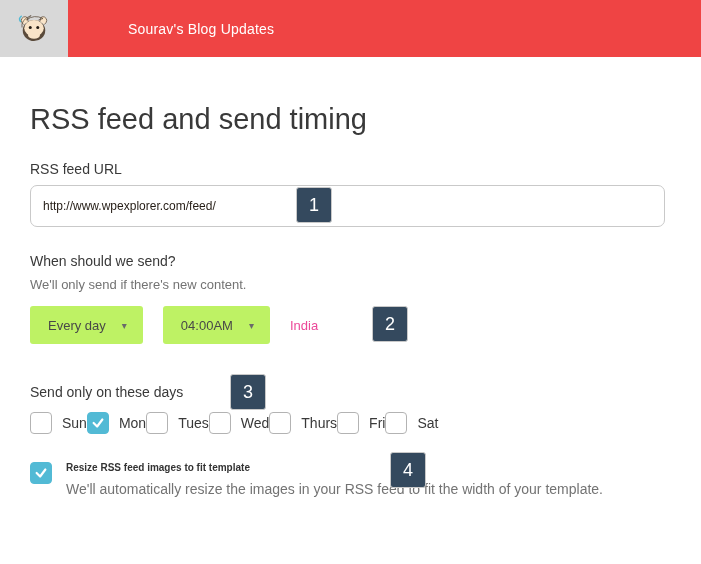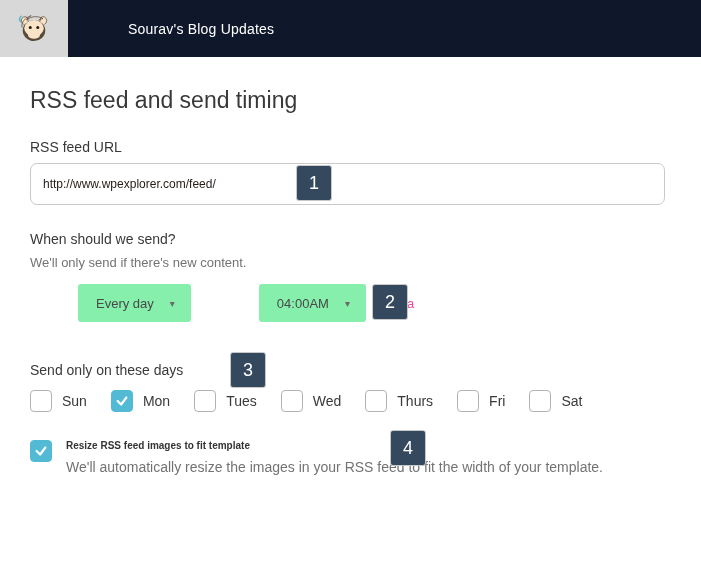--- a/index.html
+++ b/index.html
@@ -3,21 +3,21 @@
 <meta charset="utf-8">
 <style>
   * { box-sizing: border-box; }
   body {
     margin: 0;
     font-family: "Helvetica Neue", Helvetica, Arial, sans-serif;
     color: #241c15;
     background: #fff;
   }
   .topbar {
-    background: #0f172a;
+    background: #ef4444;
     height: 57px;
     display: flex;
     align-items: center;
   }
   .logo-cell {
     width: 68px;
     height: 57px;
     background: #d8d8d8;
     display: flex;
     align-items: center;
@@ -27,23 +27,23 @@
   .breadcrumb {
     color: #fff;
     font-size: 14px;
     padding-left: 60px;
     letter-spacing: 0.2px;
   }
   .container {
     padding: 30px 30px 30px 30px;
   }
   h1 {
-    font-size: 23px;
+    font-size: 29px;
     font-weight: 400;
-    margin: 0 0 25px 0;
+    margin: 16px 0 25px 0;
     color: #393939;
   }
   .field-label {
     font-size: 14px;
     font-weight: 400;
     color: #393939;
     margin-bottom: 8px;
   }
   .text-input {
     width: 635px;
@@ -63,48 +63,46 @@
     font-size: 13px;
     margin-top: 8px;
   }
   .timing-row {
     margin-top: 14px;
     display: flex;
     align-items: center;
     gap: 20px;
   }
   .select-btn {
-    background: #86efac;
+    background: #bef264;
     border: none;
     border-radius: 3px;
     height: 38px;
     padding: 0 16px 0 18px;
     color: #484848;
     font-size: 13px;
     display: inline-flex;
     align-items: center;
     gap: 10px;
     min-width: 100px;
     justify-content: space-between;
     cursor: pointer;
-    margin-left: 48px;
   }
   .select-btn .chev {
     font-size: 10px;
     color: #6a6a6a;
     margin-left: 6px;
   }
   .tz {
     font-size: 13px;
     color: #ec4899;
   }
   .days-row {
     margin-top: 12px;
     display: flex;
-    gap: 24px;
     flex-wrap: wrap;
   }
   .day-item {
     display: flex;
     align-items: center;
     gap: 10px;
     font-size: 14px;
     color: #393939;
   }
   .cbx {

